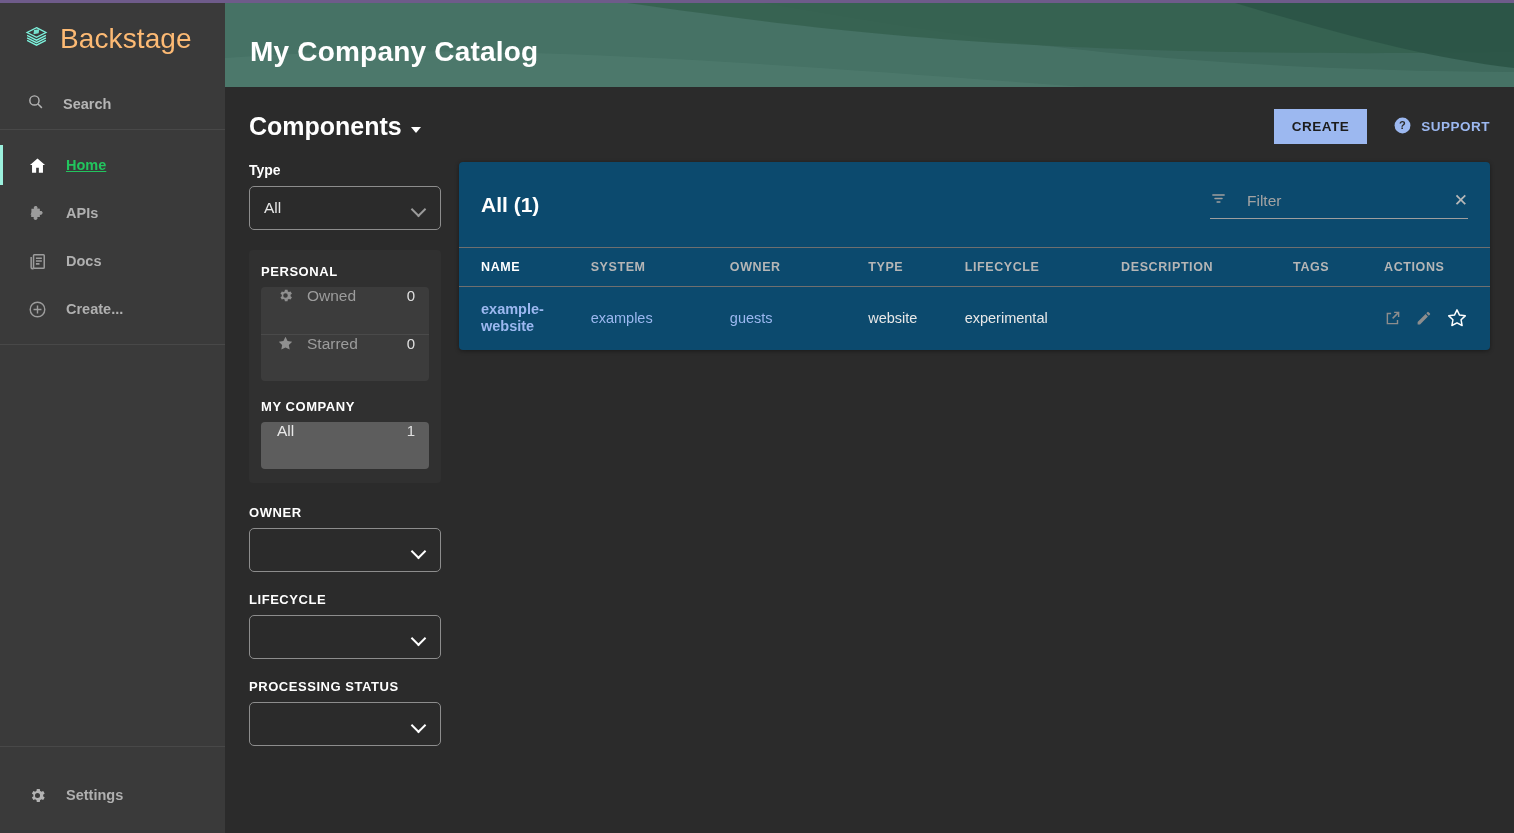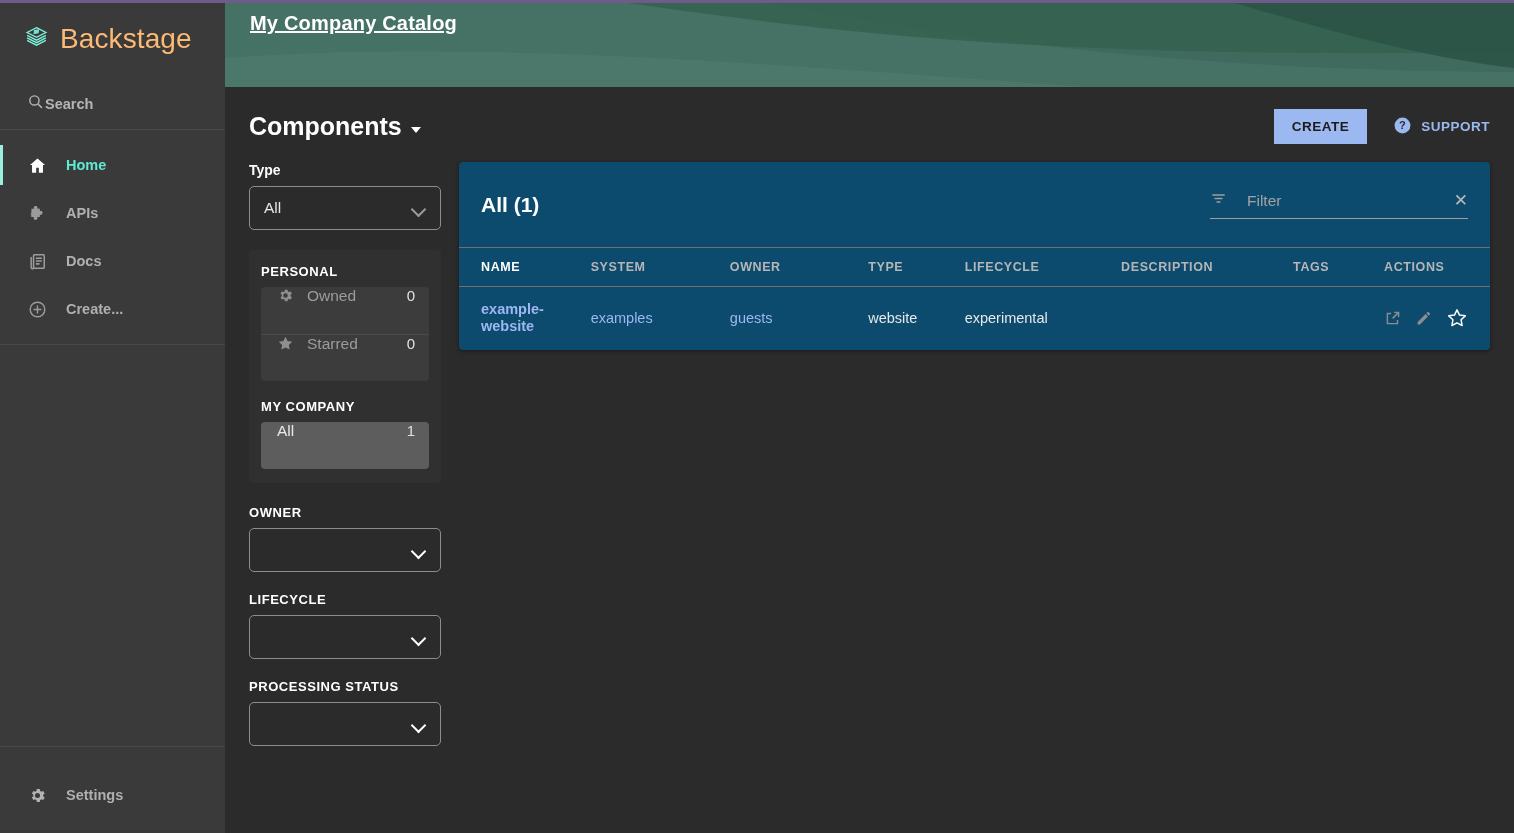--- a/index.html
+++ b/index.html
@@ -23,53 +23,52 @@
     background: #3a3a3a; position: relative; z-index: 30;
     display: flex; flex-direction: column;
   }
   .sb-logo-row {
     height: 78px; display: flex; align-items: center; padding-left: 24px; gap: 11px;
   }
   .sb-logo-text {
     color: #fdba74; font-size: 28px; font-weight: 400; letter-spacing: .1px;
   }
   .sb-search-row {
-    height: 52px; display: flex; align-items: center; padding-left: 27px; gap: 1px;
+    height: 52px; display: flex; align-items: center; padding-left: 27px; gap: 19px;
     border-bottom: 1px solid #484848;
   }
   .sb-search-label { color: #b5b5b5; font-size: 14.5px; font-weight: 700; }
   .sb-group { padding-top: 11px; padding-bottom: 11px; }
   .sb-group.divided { border-bottom: 1px solid #484848; }
   .sb-item {
     height: 48px; display: flex; align-items: center; padding-left: 27px; gap: 19px;
     position: relative; cursor: pointer;
   }
   .sb-item .sb-ico { width: 20px; display: flex; align-items: center; justify-content: center; }
   .sb-label { color: #b0b0b0; font-size: 14.5px; font-weight: 700; white-space: nowrap; }
   .sb-item.active::before {
     content: ""; position: absolute; left: 0; top: 4px; bottom: 4px; width: 3px;
     background: #9bf0dd;
   }
-  .sb-item.active .sb-label { color: #5eead4; }
+  .sb-item.active .sb-label { color: #22c55e; text-decoration: underline; }
   .sb-spacer { flex: 1 1 auto; }
   .sb-bottom { border-top: 1px solid #484848; padding-top: 24px; padding-bottom: 14px; }
 
   
   .main { flex: 1 1 auto; height: 833px; position: relative; background: #2b2b2b; overflow: hidden; }
 
   .page-header {
     position: relative; height: 87px; width: 100%; overflow: hidden;
     background: linear-gradient(100deg, #4e7a6d 0%, #3f6a5d 45%, #2f5b4e 100%);
   }
   .page-header svg { position: absolute; inset: 0; width: 100%; height: 100%; }
   .page-title {
-    position: absolute; left: 25px; top: 12px;
-    color: #ffffff; font-size: 20px; font-weight: 700; letter-spacing: .2px;
+    position: absolute; left: 25px; top: 36px;
+    color: #ffffff; font-size: 28px; font-weight: 700; letter-spacing: .2px;
     z-index: 3;
-    text-decoration: underline;
   }
 
   .content-bar {
     display: flex; align-items: center; justify-content: space-between;
     padding: 22px 24px 0 24px;
   }
   .content-title {
     color: #ffffff; font-size: 25px; font-weight: 700; display: flex; align-items: center; gap: 9px;
     cursor: pointer;
   }

